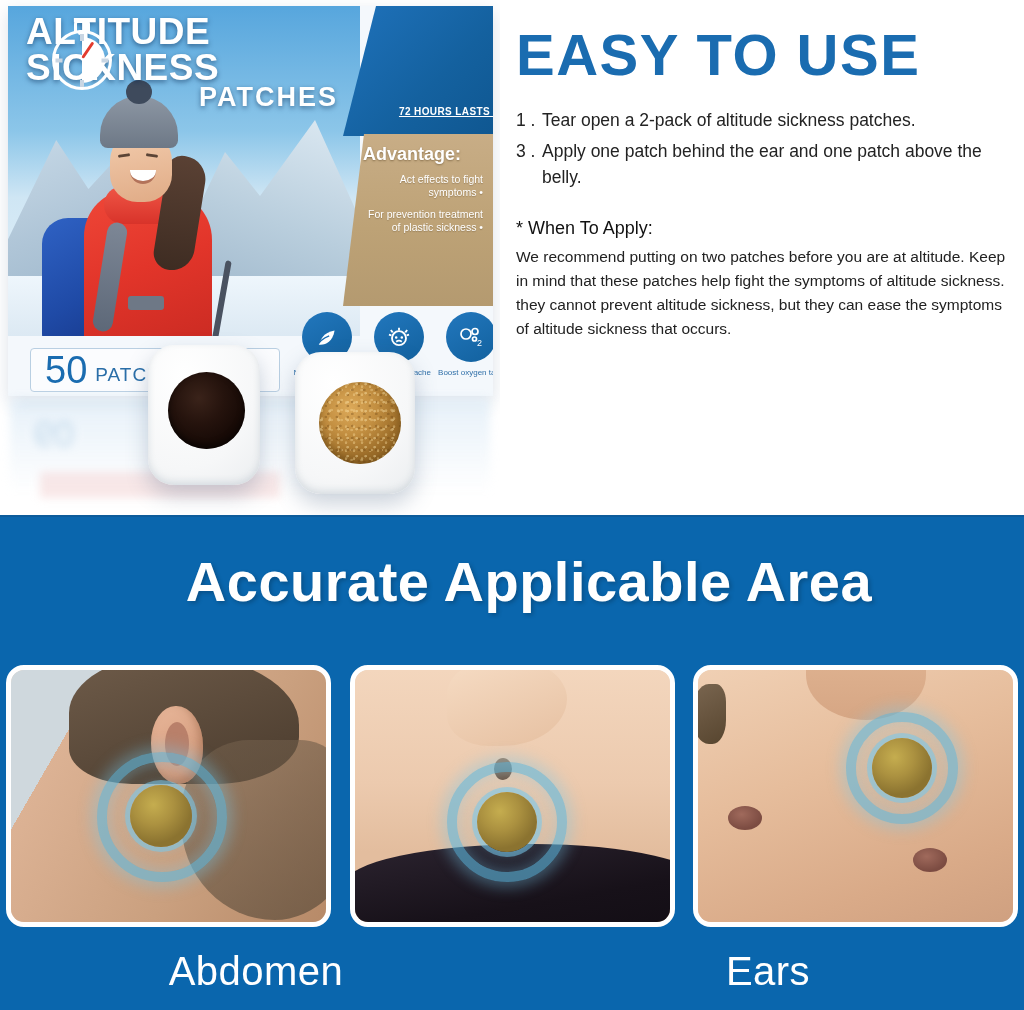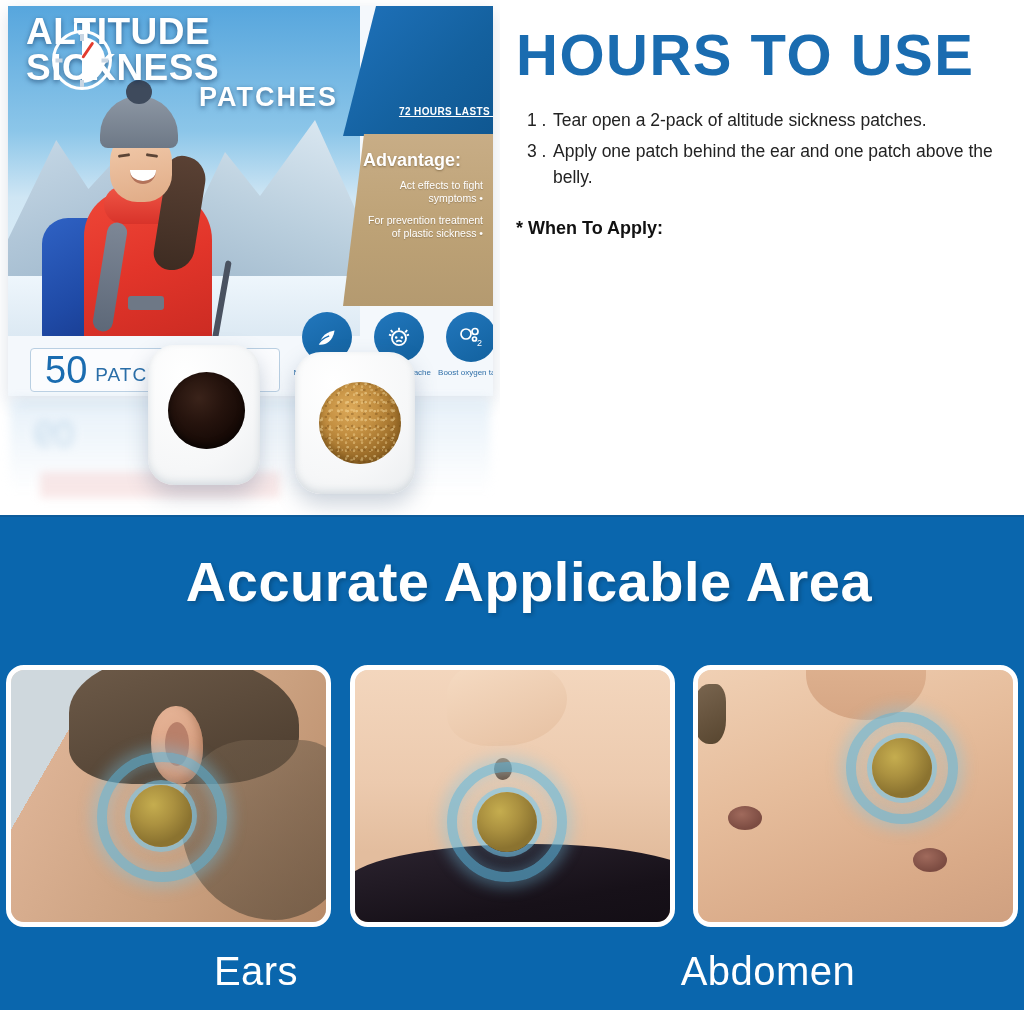--- a/index.html
+++ b/index.html
@@ -143,21 +143,21 @@
   .sw-label {
     position:absolute; left:0; top:84px; width:150px; text-align:right;
     color:#fff; font-size:10px; font-weight:700; letter-spacing:.4px;text-decoration:underline;
   }
 
   
   .advantage {
     position:absolute; right:0; top:128px; width:150px; height:172px;
     background: linear-gradient(180deg,#c8ad86 0%,#bda276 55%,#b49a70 100%);
     clip-path: polygon(14% 0, 100% 0, 100% 100%, 0 100%);
-    padding:16px 10px 0 20px;
+    padding:10px 10px 0 20px;
     color:#fff;
   }
   .adv-title { font-size:18px; font-weight:700; text-shadow:0 1px 2px rgba(80,60,30,.5); margin-bottom:8px; }
   .adv-item {
     font-size:10.5px; line-height:1.25; text-align:right; margin-bottom:9px;
     text-shadow:0 1px 1px rgba(90,70,40,.35);
   }
   .adv-item::after { content:" \2022"; }
 
   
@@ -225,27 +225,27 @@
       radial-gradient(circle at 26% 80%, rgba(255,230,170,.7) 0 1px, transparent 1.6px);
     background-size: 9px 9px, 11px 11px, 8px 8px, 12px 12px, 10px 10px;
   }
 
   
   .info { position:absolute; left:510px; top:0; width:514px; height:515px; padding:26px 10px 0 6px; }
   .headline {
     font-size:58px; font-weight:700; color:#1a6cb0; letter-spacing:1.5px;
     line-height:1; margin-bottom:24px;
   }
-  .steps { list-style:none;margin-left:11px; }
+  .steps { list-style:none; }
   .steps li {
     font-size:17.5px; color:#232323; line-height:1.45; margin-bottom:6px;
     padding-left:26px; text-indent:-26px;
   }
   .steps li .num { display:inline-block; width:26px; text-indent:0; }
-  .apply-title { font-size:18px; font-weight:700; color:#111; margin-top:28px; margin-bottom:6px; }
+  .apply-title { font-size:18px; font-weight:400; color:#111; margin-top:28px; margin-bottom:6px; }
   .apply-body { font-size:15.5px; color:#222; line-height:1.55; }
 
   
   .bottom-section {
     position:absolute; left:0; top:515px; width:1024px; height:495px;
     background:#0a66ad;
     border-top:2px solid #0d5c9b;
   }
   .area-heading {
     position:absolute; left:0; top:32px; width:1024px; text-align:center;
@@ -428,32 +428,33 @@
         <div class="patch-disc"></div>
       </div>
       <div class="patch-sample p2">
         <div class="patch-disc">
             <div class="grain"></div>
           </div>
       </div>
     </div>
 
     <div class="info">
-      <div class="headline">HOURS TO USE</div>
+      <div class="headline">EASY TO USE</div>
 
       <ul class="steps">
         <li>
           <span class="num">1 .</span><span>Tear open a 2-pack of altitude sickness patches.</span>
         </li>
         <li>
           <span class="num">3 .</span><span>Apply one patch behind the ear and one patch above the belly.</span>
         </li>
       </ul>
 
       <div class="apply-title">* When To Apply:</div>
+      <div class="apply-body">We recommend putting on two patches before you are at altitude. Keep in mind that these patches help fight the symptoms of altitude sickness. they cannot prevent altitude sickness, but they can ease the symptoms of altitude sickness that occurs.</div>
     </div>
   </div>
 
   <div class="bottom-section">
     <div class="area-heading">Accurate Applicable Area</div>
 
     <div class="panels">
 
       <div class="panel">
         <div class="skin-ear"></div>
@@ -479,18 +480,18 @@
         <div class="ch-neck"></div>
         <div class="ch-hairpatch"></div>
         <div class="ch-nip l"></div>
         <div class="ch-nip r"></div>
         <div class="glow glow-ring" style="left:148px;top:42px;width:112px;height:112px;"></div>
         <div class="glow glow-disc" style="left:174px;top:68px;width:60px;height:60px;"></div>
       </div>
     </div>
 
     <div class="labels">
+      <div>Abdomen</div>
       <div>Ears</div>
-      <div>Abdomen</div>
     </div>
   </div>
 
 </div>
 
 </body></html>

